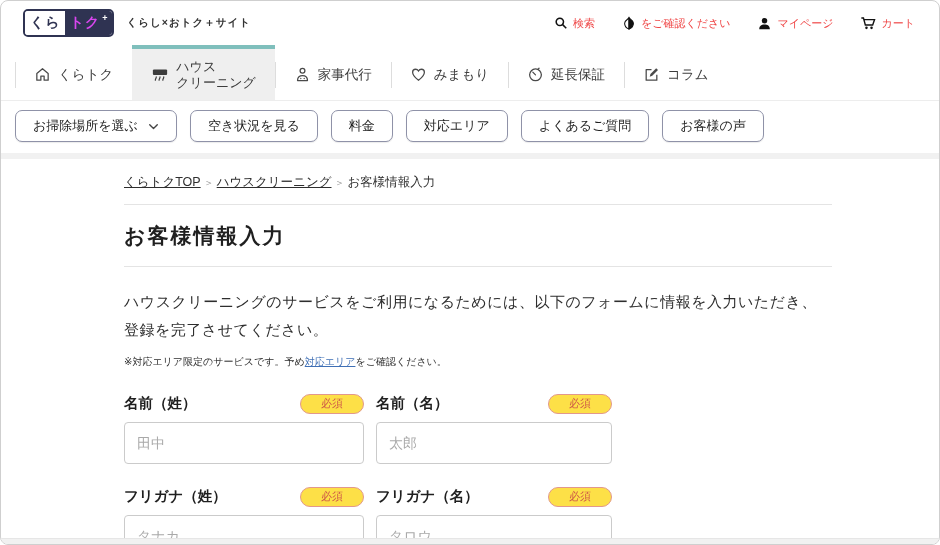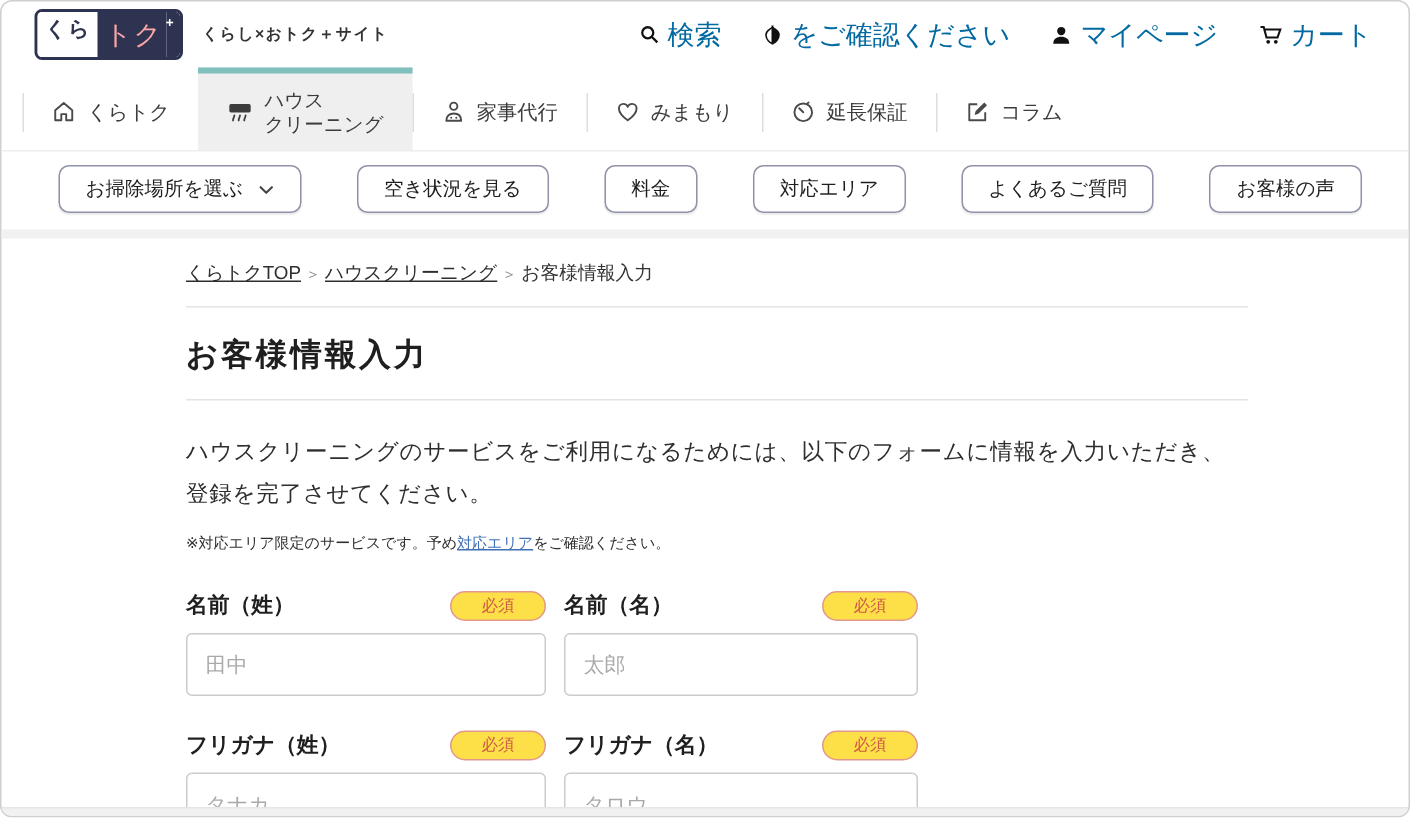--- a/index.html
+++ b/index.html
@@ -3,39 +3,39 @@
 <meta charset="utf-8">
 <style>
   * { margin:0; padding:0; box-sizing:border-box; }
   html,body { width:940px; height:545px; background:#fff; font-family:"Liberation Sans","DejaVu Sans",sans-serif; }
   .frame { position:relative; width:940px; height:545px; border:1px solid #cfcfcf; border-radius:8px; overflow:hidden; background:#fff; }
 
   
   .header { height:44px; display:flex; align-items:center; padding:0 24px 0 22px; }
   .logo { display:flex; align-items:stretch; border:2px solid #2f3352; border-radius:5px; overflow:hidden; cursor:pointer; }
   .logo-kura { background:#fff; color:#2f3352; font-weight:bold; font-size:14px; padding:3px 4px 3px 5px; letter-spacing:1px; }
-  .logo-toku { background:#2f3352; color:#fca5a5; font-weight:normal; font-size:18px; padding:3px 2px 3px 5px; letter-spacing:1px; }
+  .logo-toku { background:#2f3352; color:#d946ef; font-weight:bold; font-size:14px; padding:3px 2px 3px 5px; letter-spacing:1px; }
   .logo-plus { background:#2f3352; color:#fff; font-weight:bold; font-size:9px; padding:2px 4px 0 0; }
   .tagline { margin-left:13px; font-size:10.5px; font-weight:bold; color:#333; letter-spacing:1px; }
   .header-right { margin-left:auto; display:flex; align-items:center; gap:27px; }
-  .header-link { display:flex; align-items:center; gap:5px; font-size:18px; color:#0369a1; cursor:pointer; }
+  .header-link { display:flex; align-items:center; gap:5px; font-size:11px; color:#ef4444; cursor:pointer; }
   .header-link svg { display:block; }
 
   
   .nav { height:56px; display:flex; align-items:stretch; padding:0 14px; border-bottom:1px solid #ededed; }
   .nav-item { position:relative; display:flex; align-items:center; gap:7px; padding:0 19px; font-size:13.5px; color:#3c3c3c; cursor:pointer; border-top:4px solid transparent; }
   .nav-item::before { content:""; position:absolute; left:0; top:50%; transform:translateY(-50%); width:1px; height:26px; background:#ddd; }
   .nav-item.active { background:#efefef; border-top:4px solid #7fbfbc; }
   .nav-item.active::before { display:none; }
   .nav-icon { color:#4a4a4a; display:flex; }
   .two-line { display:flex; flex-direction:column; line-height:1.2; font-size:13px; }
 
   
   .subnav { display:flex; align-items:center; gap:13px; padding:9px 14px 11px; }
-  .pill { display:flex; align-items:center; gap:10px; border:1px solid #8f92a8; border-radius:7px; background:#fff; padding:6px 17px; font-size:13px; color:#1e1e1e; cursor:pointer; box-shadow:0 1px 1px rgba(0,0,0,0.08);margin-left:24px; }
+  .pill { display:flex; align-items:center; gap:10px; border:1px solid #8f92a8; border-radius:7px; background:#fff; padding:6px 17px; font-size:13px; color:#1e1e1e; cursor:pointer; box-shadow:0 1px 1px rgba(0,0,0,0.08); }
   .pill .chev { display:flex; color:#555; }
 
   .section-divider { height:6px; background:#f1f1f1; }
 
   
   .content { padding:0 107px 0 123px; }
   .breadcrumb { display:flex; align-items:center; gap:3px; padding:15px 0 13px; font-size:12.5px; color:#333; }
   .crumb-link { color:#2e2e2e; text-decoration:underline; cursor:pointer; }
   .crumb-sep { color:#888; font-size:10px; }
   .rule { border:none; border-top:1px solid #e4e4e4; }

